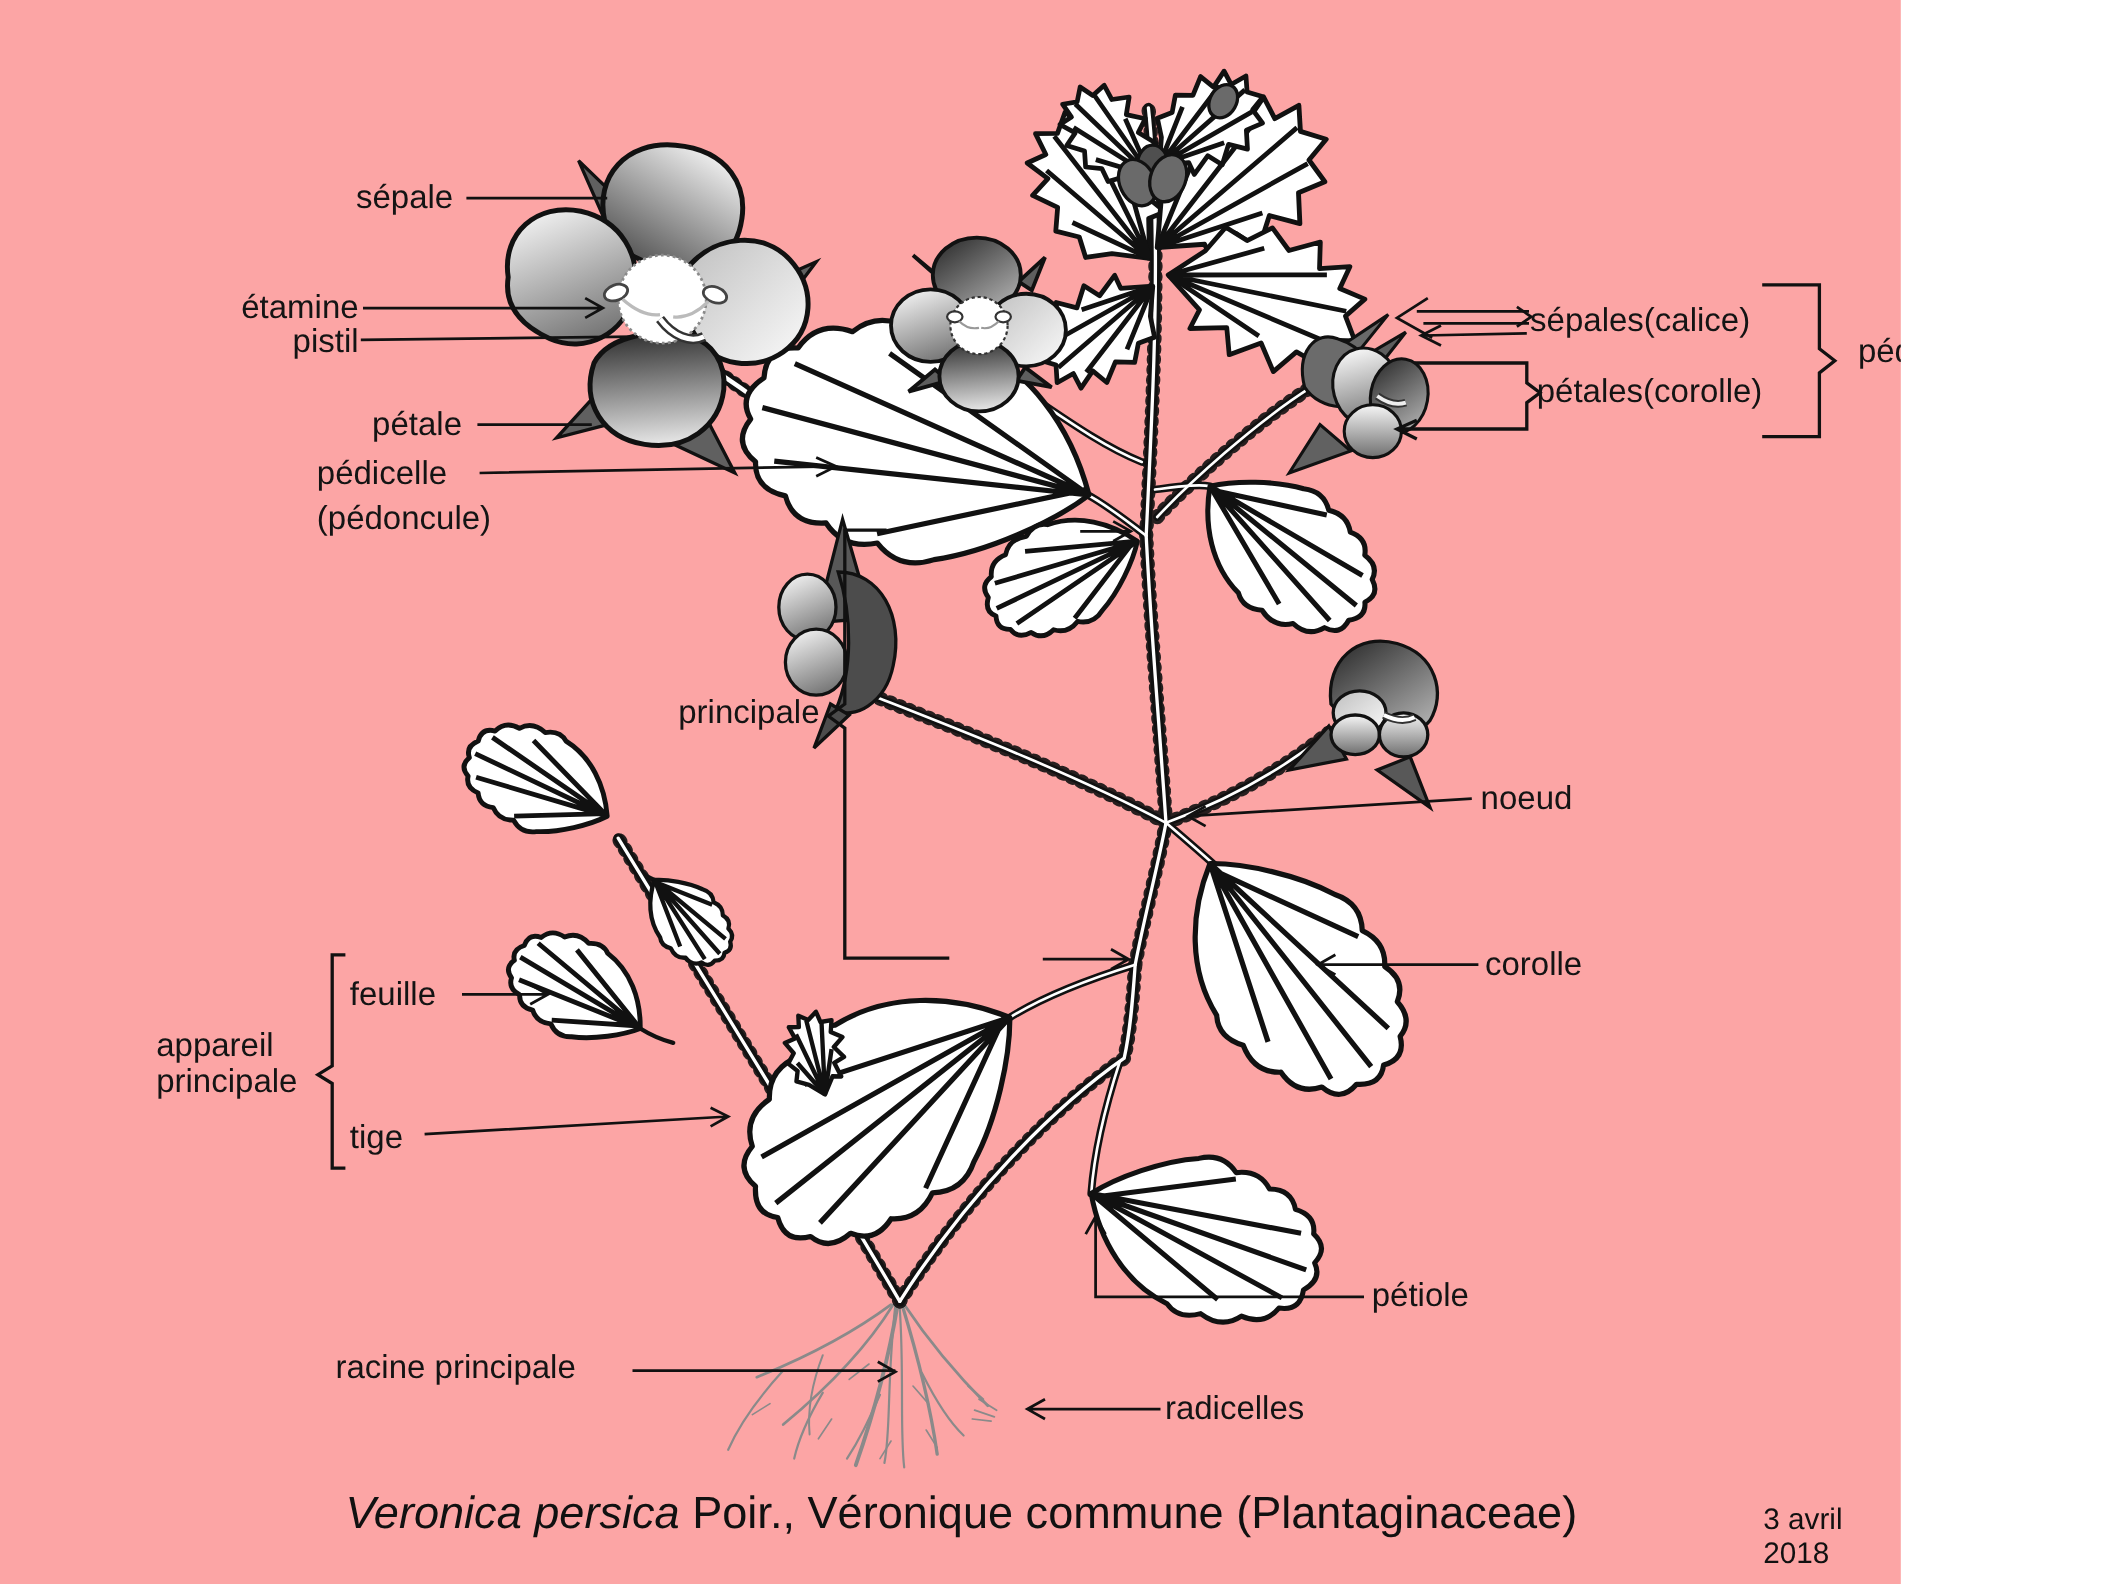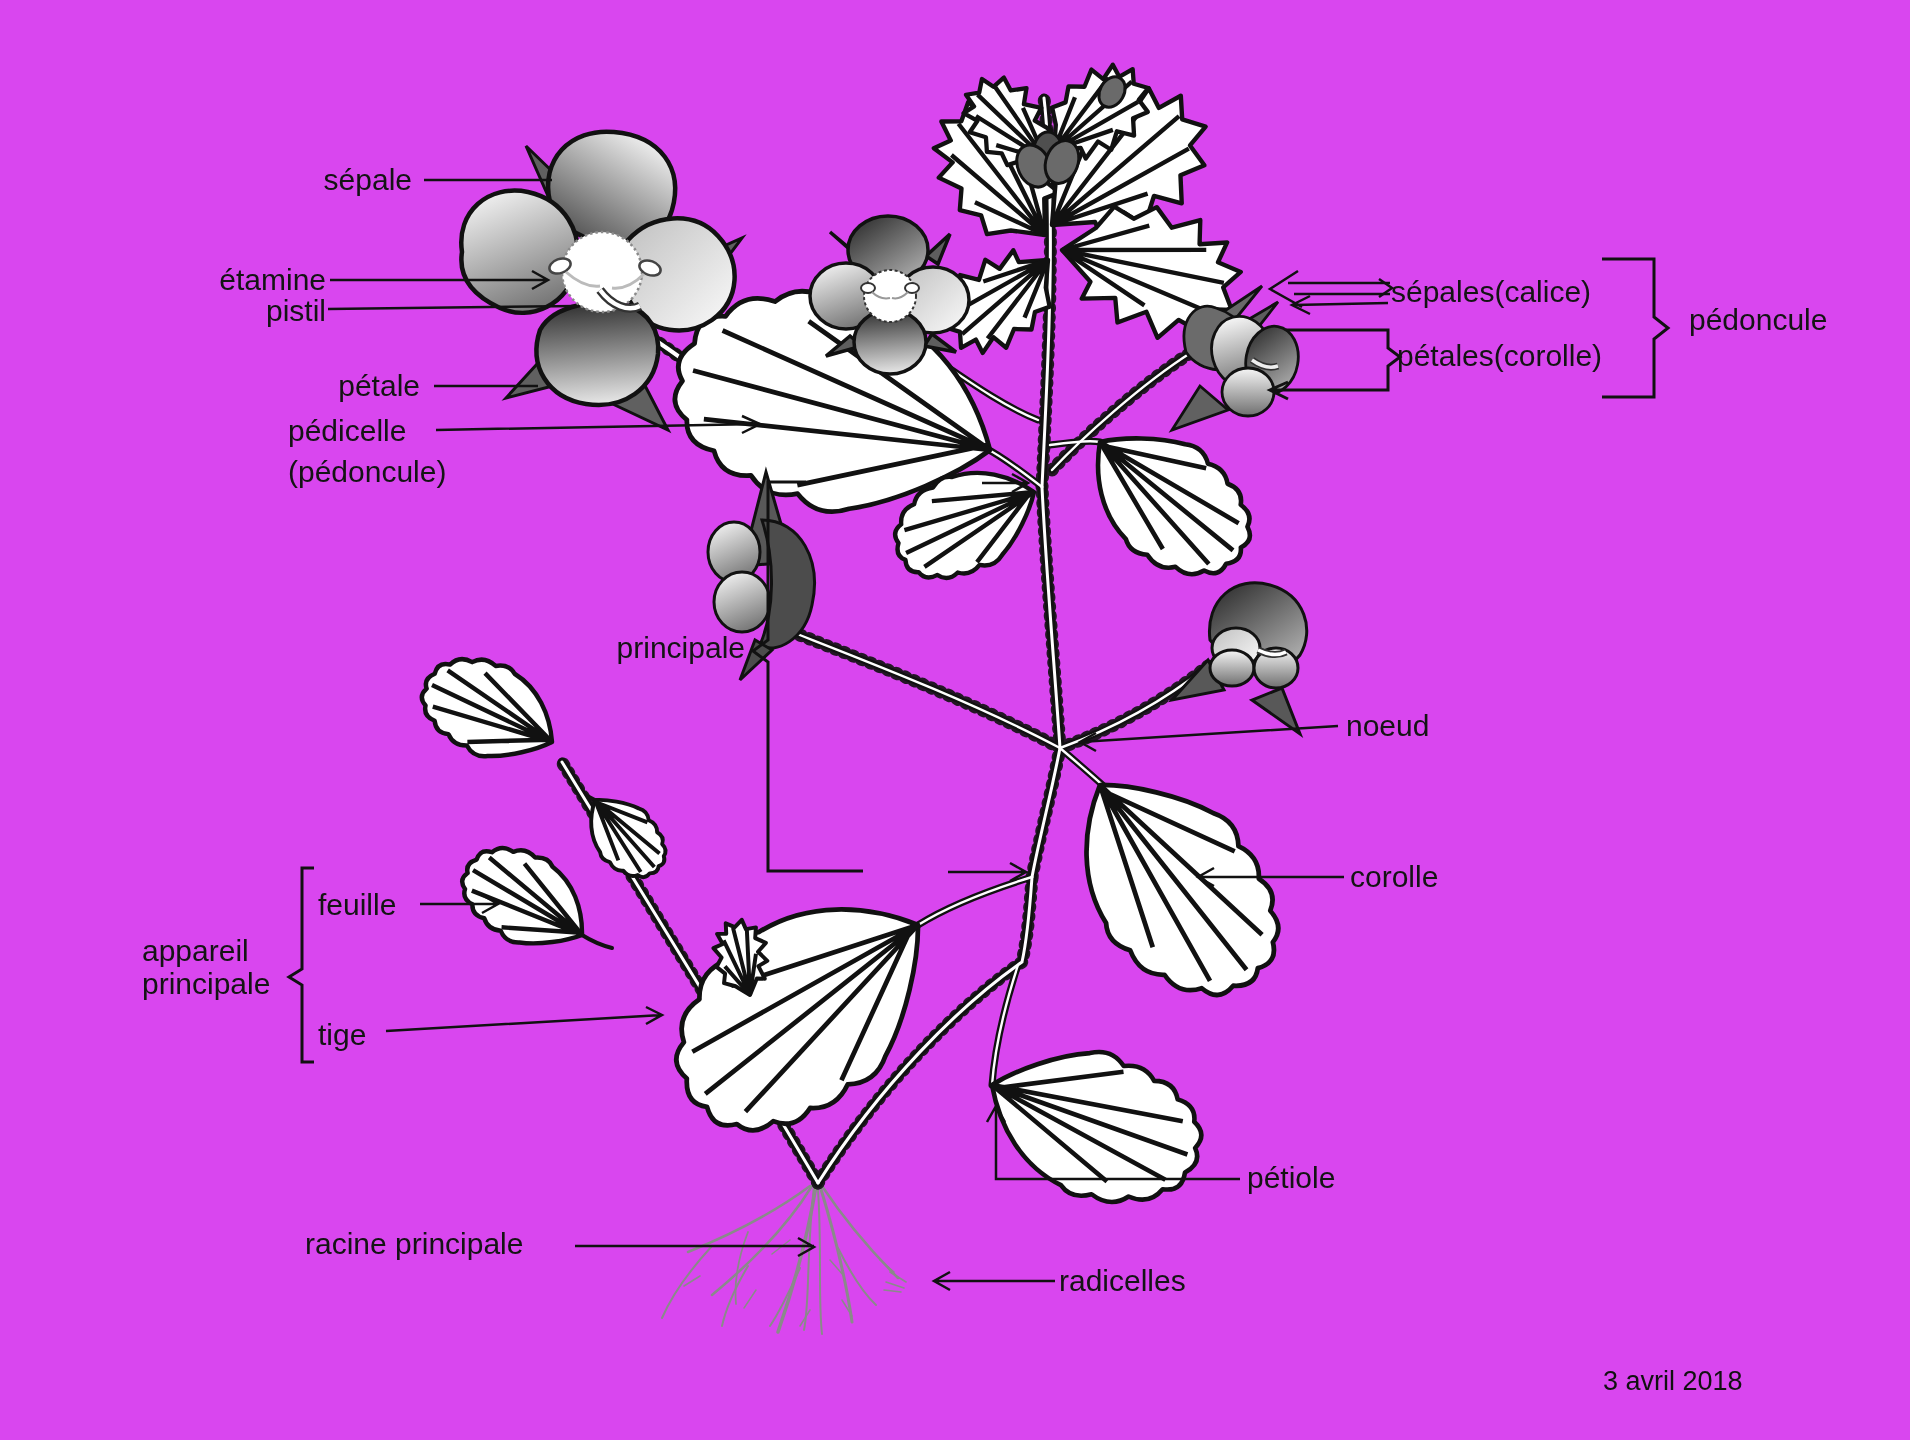--- a/index.html
+++ b/index.html
@@ -1,16 +1,16 @@
 <!DOCTYPE html>
 <html><head>
 <meta charset="utf-8">
 <style>
   html,body{margin:0;padding:0;background:#fff;}
-  .canvas{position:relative;width:1910px;height:1440px;background:#d946ef;
+  .canvas{position:relative;width:1728px;height:1440px;background:#fca5a5;
           font-family:"Liberation Sans", sans-serif;overflow:hidden;}
   svg.art{position:absolute;left:0;top:0;}
   .lbl{position:absolute;font-size:30px;color:#141414;white-space:nowrap;line-height:1.1;}
   .r{text-align:right;}
   .caption{position:absolute;left:314px;top:1352px;font-size:41px;color:#111;white-space:nowrap;}
   .caption .sp{font-style:italic;}
   .date{position:absolute;left:1603px;top:1366px;font-size:27px;color:#111;}
 </style>
 </head>
 <body>
@@ -271,15 +271,16 @@
 <div class="lbl" style="left:318px;top:888px;">feuille</div>
 <div class="lbl" style="left:142px;top:934px;">
   <div>appareil</div>
   <div>principale</div>
 </div>
 <div class="lbl" style="left:318px;top:1018px;">tige</div>
 <div class="lbl" style="left:305px;top:1227px;">racine principale</div>
 <div class="lbl" style="left:1059px;top:1264px;">radicelles</div>
 <div class="lbl" style="left:1247px;top:1161px;">pétiole</div>
 
+<div class="caption"><span class="sp">Veronica persica</span><span> Poir., Véronique commune (Plantaginaceae)</span></div>
 <div class="date">3 avril 2018</div>
 
 </div>
 
 </body></html>

